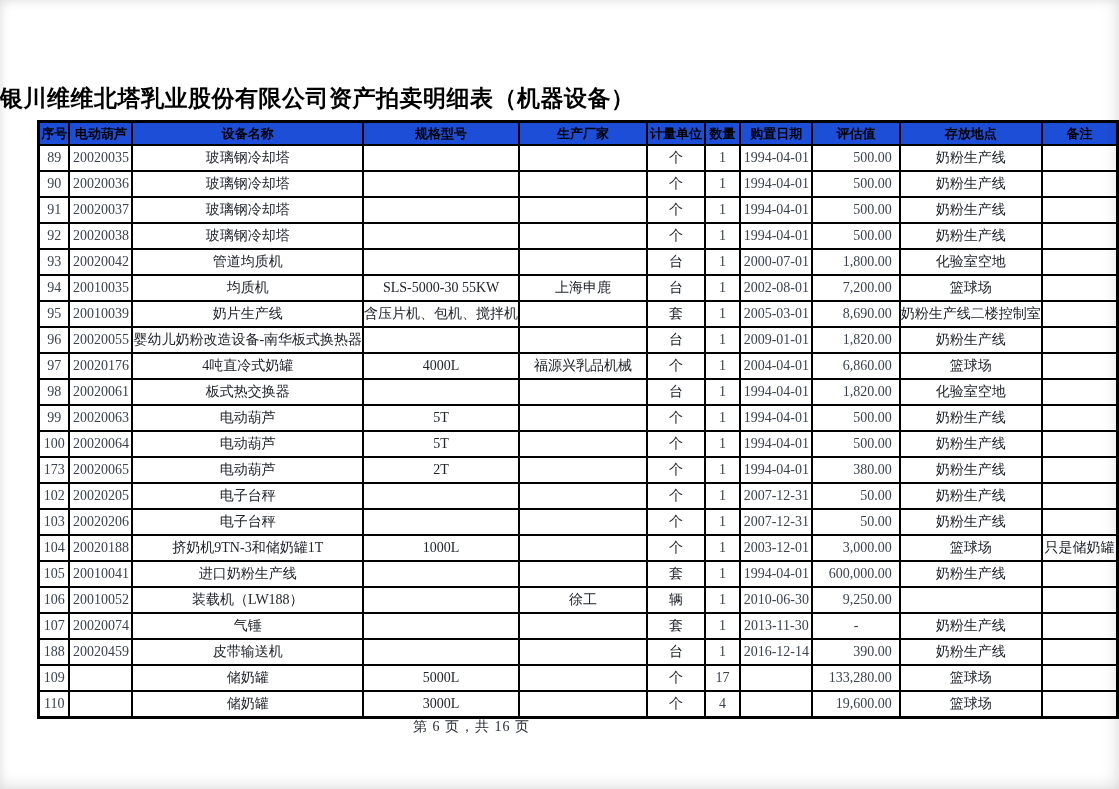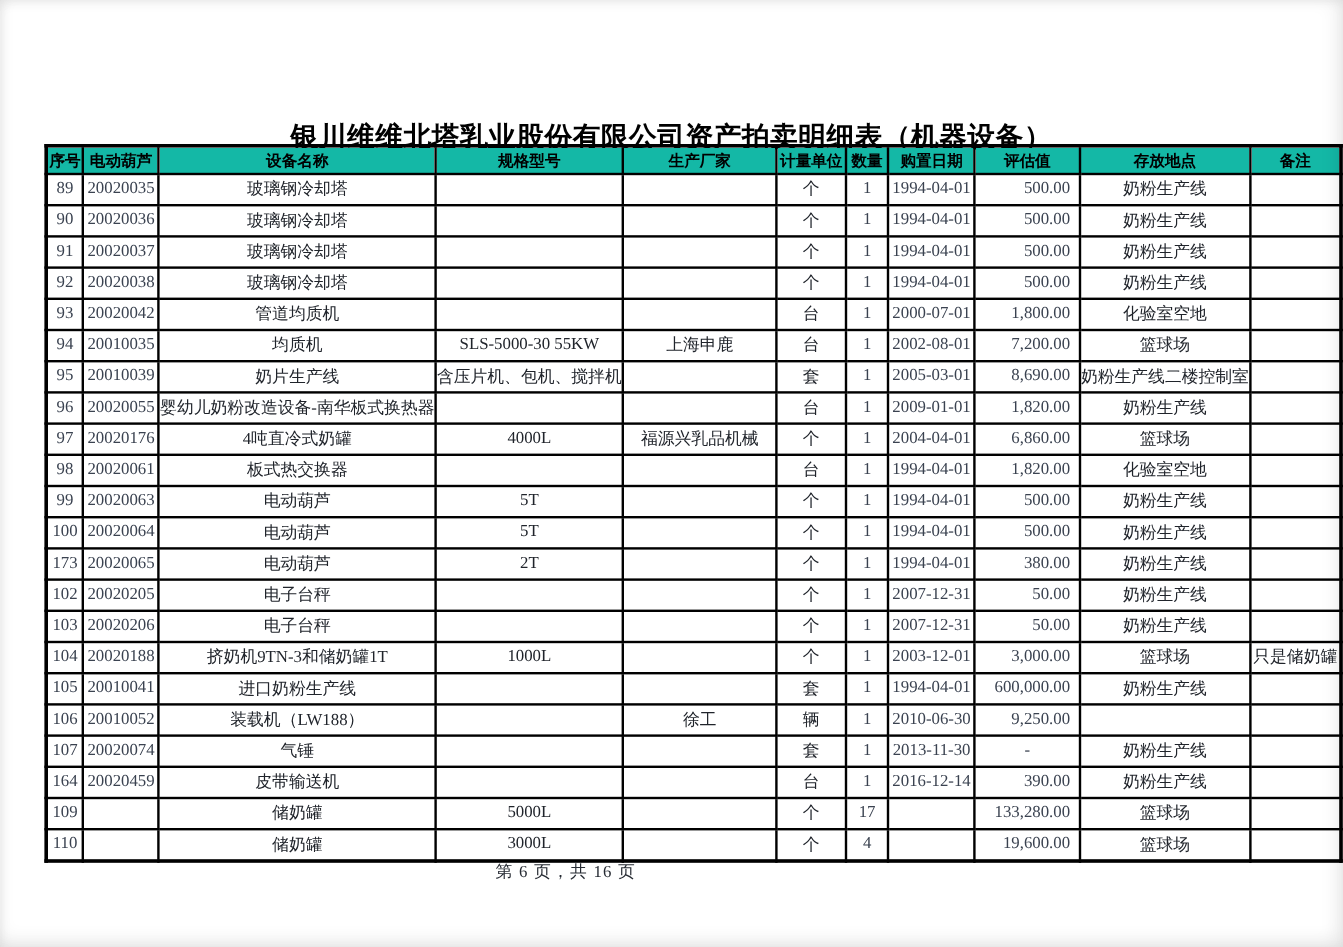--- a/index.html
+++ b/index.html
@@ -7,34 +7,34 @@
     width:1119px;height:789px;position:relative;background:#ffffff;
     font-family:"Liberation Serif","DejaVu Serif",serif;
     overflow:hidden;
   }
   .edge-shade{
     position:absolute;inset:0;pointer-events:none;z-index:5;
     box-shadow:inset 0 -7px 14px rgba(0,0,0,0.06), inset -7px 0 14px rgba(0,0,0,0.05), inset 0 4px 8px rgba(0,0,0,0.03), inset 4px 0 8px rgba(0,0,0,0.03);
   }
   .doc-title{
     position:absolute;top:83px;left:0;width:1119px;
-    text-align:center;
+    text-align:left;
     font-family:"Liberation Sans","DejaVu Sans",sans-serif;
-    font-weight:bold;font-size:23px;color:#000;letter-spacing:0.5px;margin-top:16px;
+    font-weight:bold;font-size:23px;color:#000;letter-spacing:0.5px;
   }
   table.asset-table{
     position:absolute;left:37px;top:120px;
     border-collapse:collapse;table-layout:fixed;
     border:3px solid #000;
   }
   .asset-table th,.asset-table td{
     border:2px solid #000;padding:0;overflow:hidden;
   }
   .asset-table th{
-    background:#14b8a6;
+    background:#1d4ed8;
     font-family:"Liberation Sans","DejaVu Sans",sans-serif;
     font-weight:bold;font-size:13px;color:#000;height:21px;
     white-space:nowrap;
   }
   .asset-table td{height:24px;}
   .c{
     height:24px;display:flex;align-items:center;justify-content:center;
     overflow:hidden;font-size:14px;white-space:nowrap;color:#20242b;
   }
   td.numcol .c{color:#3a4250;}
@@ -742,21 +742,21 @@
         </td>
         <td class="col9">
           <div class="c">奶粉生产线</div>
         </td>
         <td class="col10">
           <div class="c"></div>
         </td>
       </tr>
       <tr>
         <td class="col0 numcol">
-          <div class="c">164</div>
+          <div class="c">188</div>
         </td>
         <td class="col1 numcol">
           <div class="c">20020459</div>
         </td>
         <td class="col2">
           <div class="c">皮带输送机</div>
         </td>
         <td class="col3">
           <div class="c"></div>
         </td>

